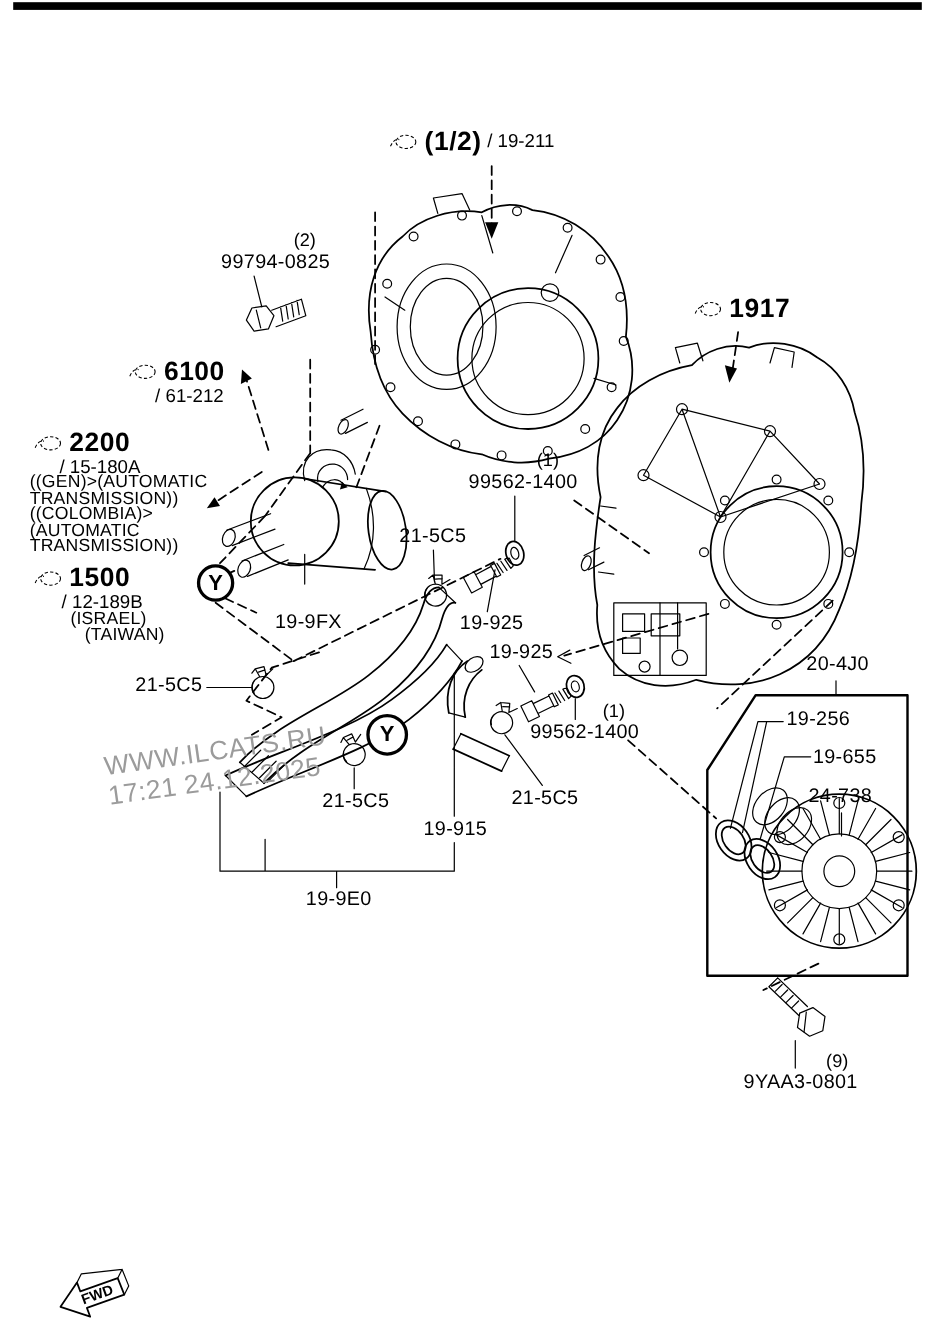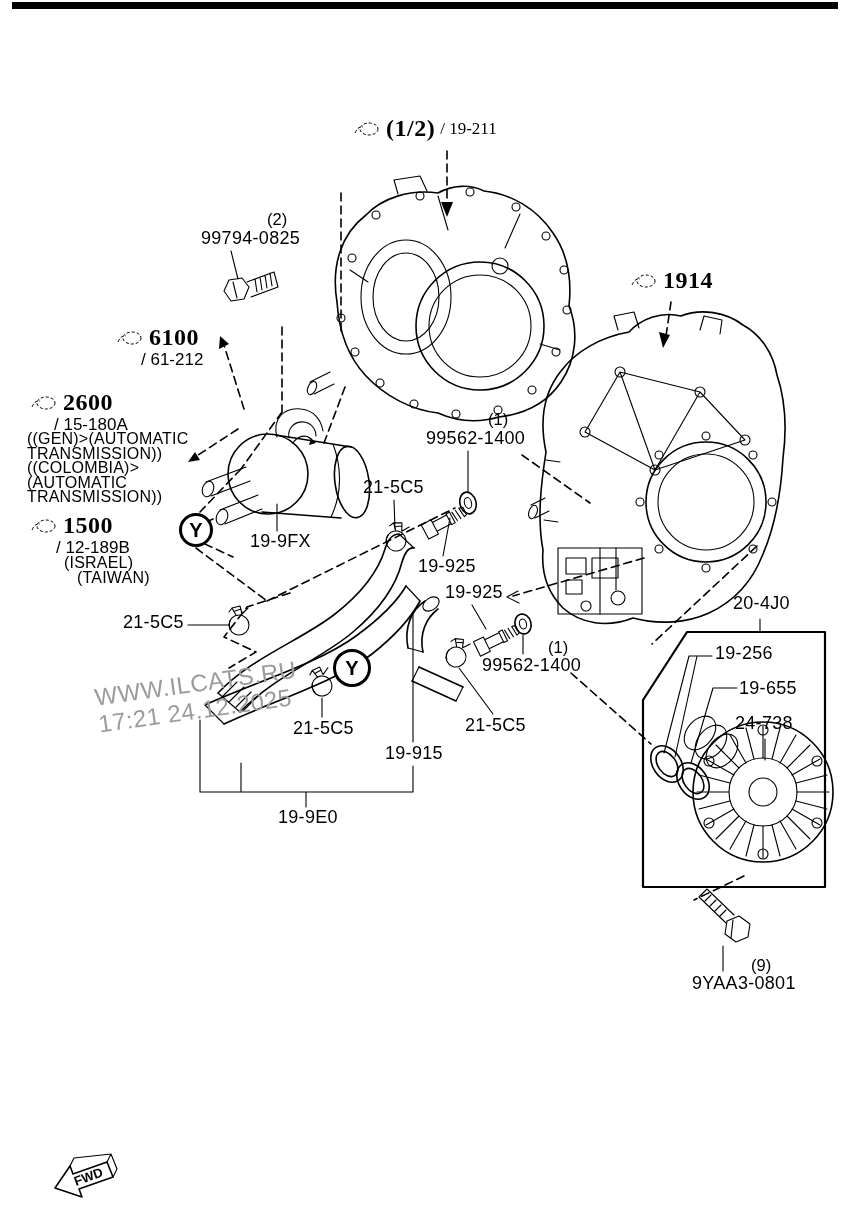--- a/index.html
+++ b/index.html
@@ -10,21 +10,21 @@
   .thin{stroke-width:1.1;}
   .thick{stroke-width:2.2;}
   .dash{stroke-dasharray:8 5;}
   .blk{fill:#000;stroke:none;}
   .lbl{position:absolute;white-space:nowrap;line-height:1.05;}
   .code{font-size:18px;letter-spacing:.3px;}
   .qty{font-size:16.5px;}
   .big{font-size:24px;font-weight:bold;letter-spacing:.5px;}
   .sec{font-size:17px;}
   .note{font-size:16px;line-height:14.6px;letter-spacing:.2px;}
-  .ref{display:flex;align-items:center;gap:5px;font-family:Liberation Serif, serif;}
+  .ref{display:flex;align-items:center;gap:5px;}
   .hand{flex:0 0 auto;}
   .ycircle{position:absolute;border:3px solid #000;border-radius:50%;
            display:flex;align-items:center;justify-content:center;
            font-size:20px;font-weight:bold;background:#fff;}
   .watermark{position:absolute;left:93px;top:684px;color:#9b9b9b;font-size:24px;
              line-height:27px;letter-spacing:.5px;transform:rotate(-8deg);
              transform-origin:left top;}
   .topbar{position:absolute;left:12px;top:2px;width:826px;height:7px;background:#000;}
 </style>
 </head>
@@ -234,21 +234,21 @@
     </svg>
     <span class="big">6100</span>
   </div>
   <div class="lbl sec" style="left:141px;top:351px">/ 61-212</div>
 
   <div class="lbl ref" style="left:30px;top:390px">
     <svg class="hand" width="28" height="18">
       <ellipse cx="16" cy="9" rx="9" ry="6" fill="none" stroke="#000" stroke-dasharray="3 2"></ellipse>
       <path d="M2,13 Q5,6 10,7" fill="none" stroke="#000" stroke-dasharray="3 2"></path>
     </svg>
-    <span class="big">2600</span>
+    <span class="big">2200</span>
   </div>
   <div class="lbl sec" style="left:54px;top:416px">/ 15-180A</div>
   <div class="lbl" style="left:27px;top:432px">
     <div class="note">((GEN)&gt;(AUTOMATIC</div>
     <div class="note">TRANSMISSION))</div>
     <div class="note">((COLOMBIA)&gt;</div>
     <div class="note">(AUTOMATIC</div>
     <div class="note">TRANSMISSION))</div>
   </div>
 
@@ -261,48 +261,48 @@
   </div>
   <div class="lbl sec" style="left:56px;top:539px">/ 12-189B</div>
   <div class="lbl note" style="left:64px;top:556px">(ISRAEL)</div>
   <div class="lbl note" style="left:77px;top:571px">(TAIWAN)</div>
 
   <div class="lbl ref" style="left:630px;top:268px">
     <svg class="hand" width="28" height="18">
       <ellipse cx="16" cy="9" rx="9" ry="6" fill="none" stroke="#000" stroke-dasharray="3 2"></ellipse>
       <path d="M2,13 Q5,6 10,7" fill="none" stroke="#000" stroke-dasharray="3 2"></path>
     </svg>
-    <span class="big">1914</span>
+    <span class="big">1917</span>
   </div>
 
   <div class="lbl qty" style="left:488px;top:411px">(1)</div>
   <div class="lbl code" style="left:426px;top:429px">99562-1400</div>
 
   <div class="lbl code" style="left:363px;top:478px">21-5C5</div>
   <div class="lbl code" style="left:418px;top:557px">19-925</div>
   <div class="lbl code" style="left:445px;top:583px">19-925</div>
 
   <div class="lbl qty" style="left:548px;top:639px">(1)</div>
   <div class="lbl code" style="left:482px;top:656px">99562-1400</div>
 
   <div class="lbl code" style="left:123px;top:613px">21-5C5</div>
   <div class="lbl code" style="left:293px;top:719px">21-5C5</div>
   <div class="lbl code" style="left:465px;top:716px">21-5C5</div>
 
-  <div class="lbl code" style="left:250px;top:532px">19-9FX</div>
+  <div class="lbl code" style="left:250px;top:556px">19-9FX</div>
   <div class="lbl code" style="left:385px;top:744px">19-915</div>
   <div class="lbl code" style="left:278px;top:808px">19-9E0</div>
 
   <div class="lbl code" style="left:733px;top:594px">20-4J0</div>
   <div class="lbl code" style="left:715px;top:644px">19-256</div>
   <div class="lbl code" style="left:739px;top:679px">19-655</div>
   <div class="lbl code" style="left:735px;top:714px">24-738</div>
 
   <div class="lbl qty" style="left:751px;top:957px">(9)</div>
-  <div class="lbl code" style="left:692px;top:974px">9YAA3-0801</div>
+  <div class="lbl code" style="left:676px;top:974px">9YAA3-0801</div>
 
   <div class="ycircle" style="left:179px;top:513px;width:28px;height:28px">Y</div>
   <div class="ycircle" style="left:333px;top:649px;width:32px;height:32px">Y</div>
 
   <div class="watermark">
     <div>WWW.ILCATS.RU</div>
     <div>17:21 24.12.2025</div>
   </div>
 
 </div>

